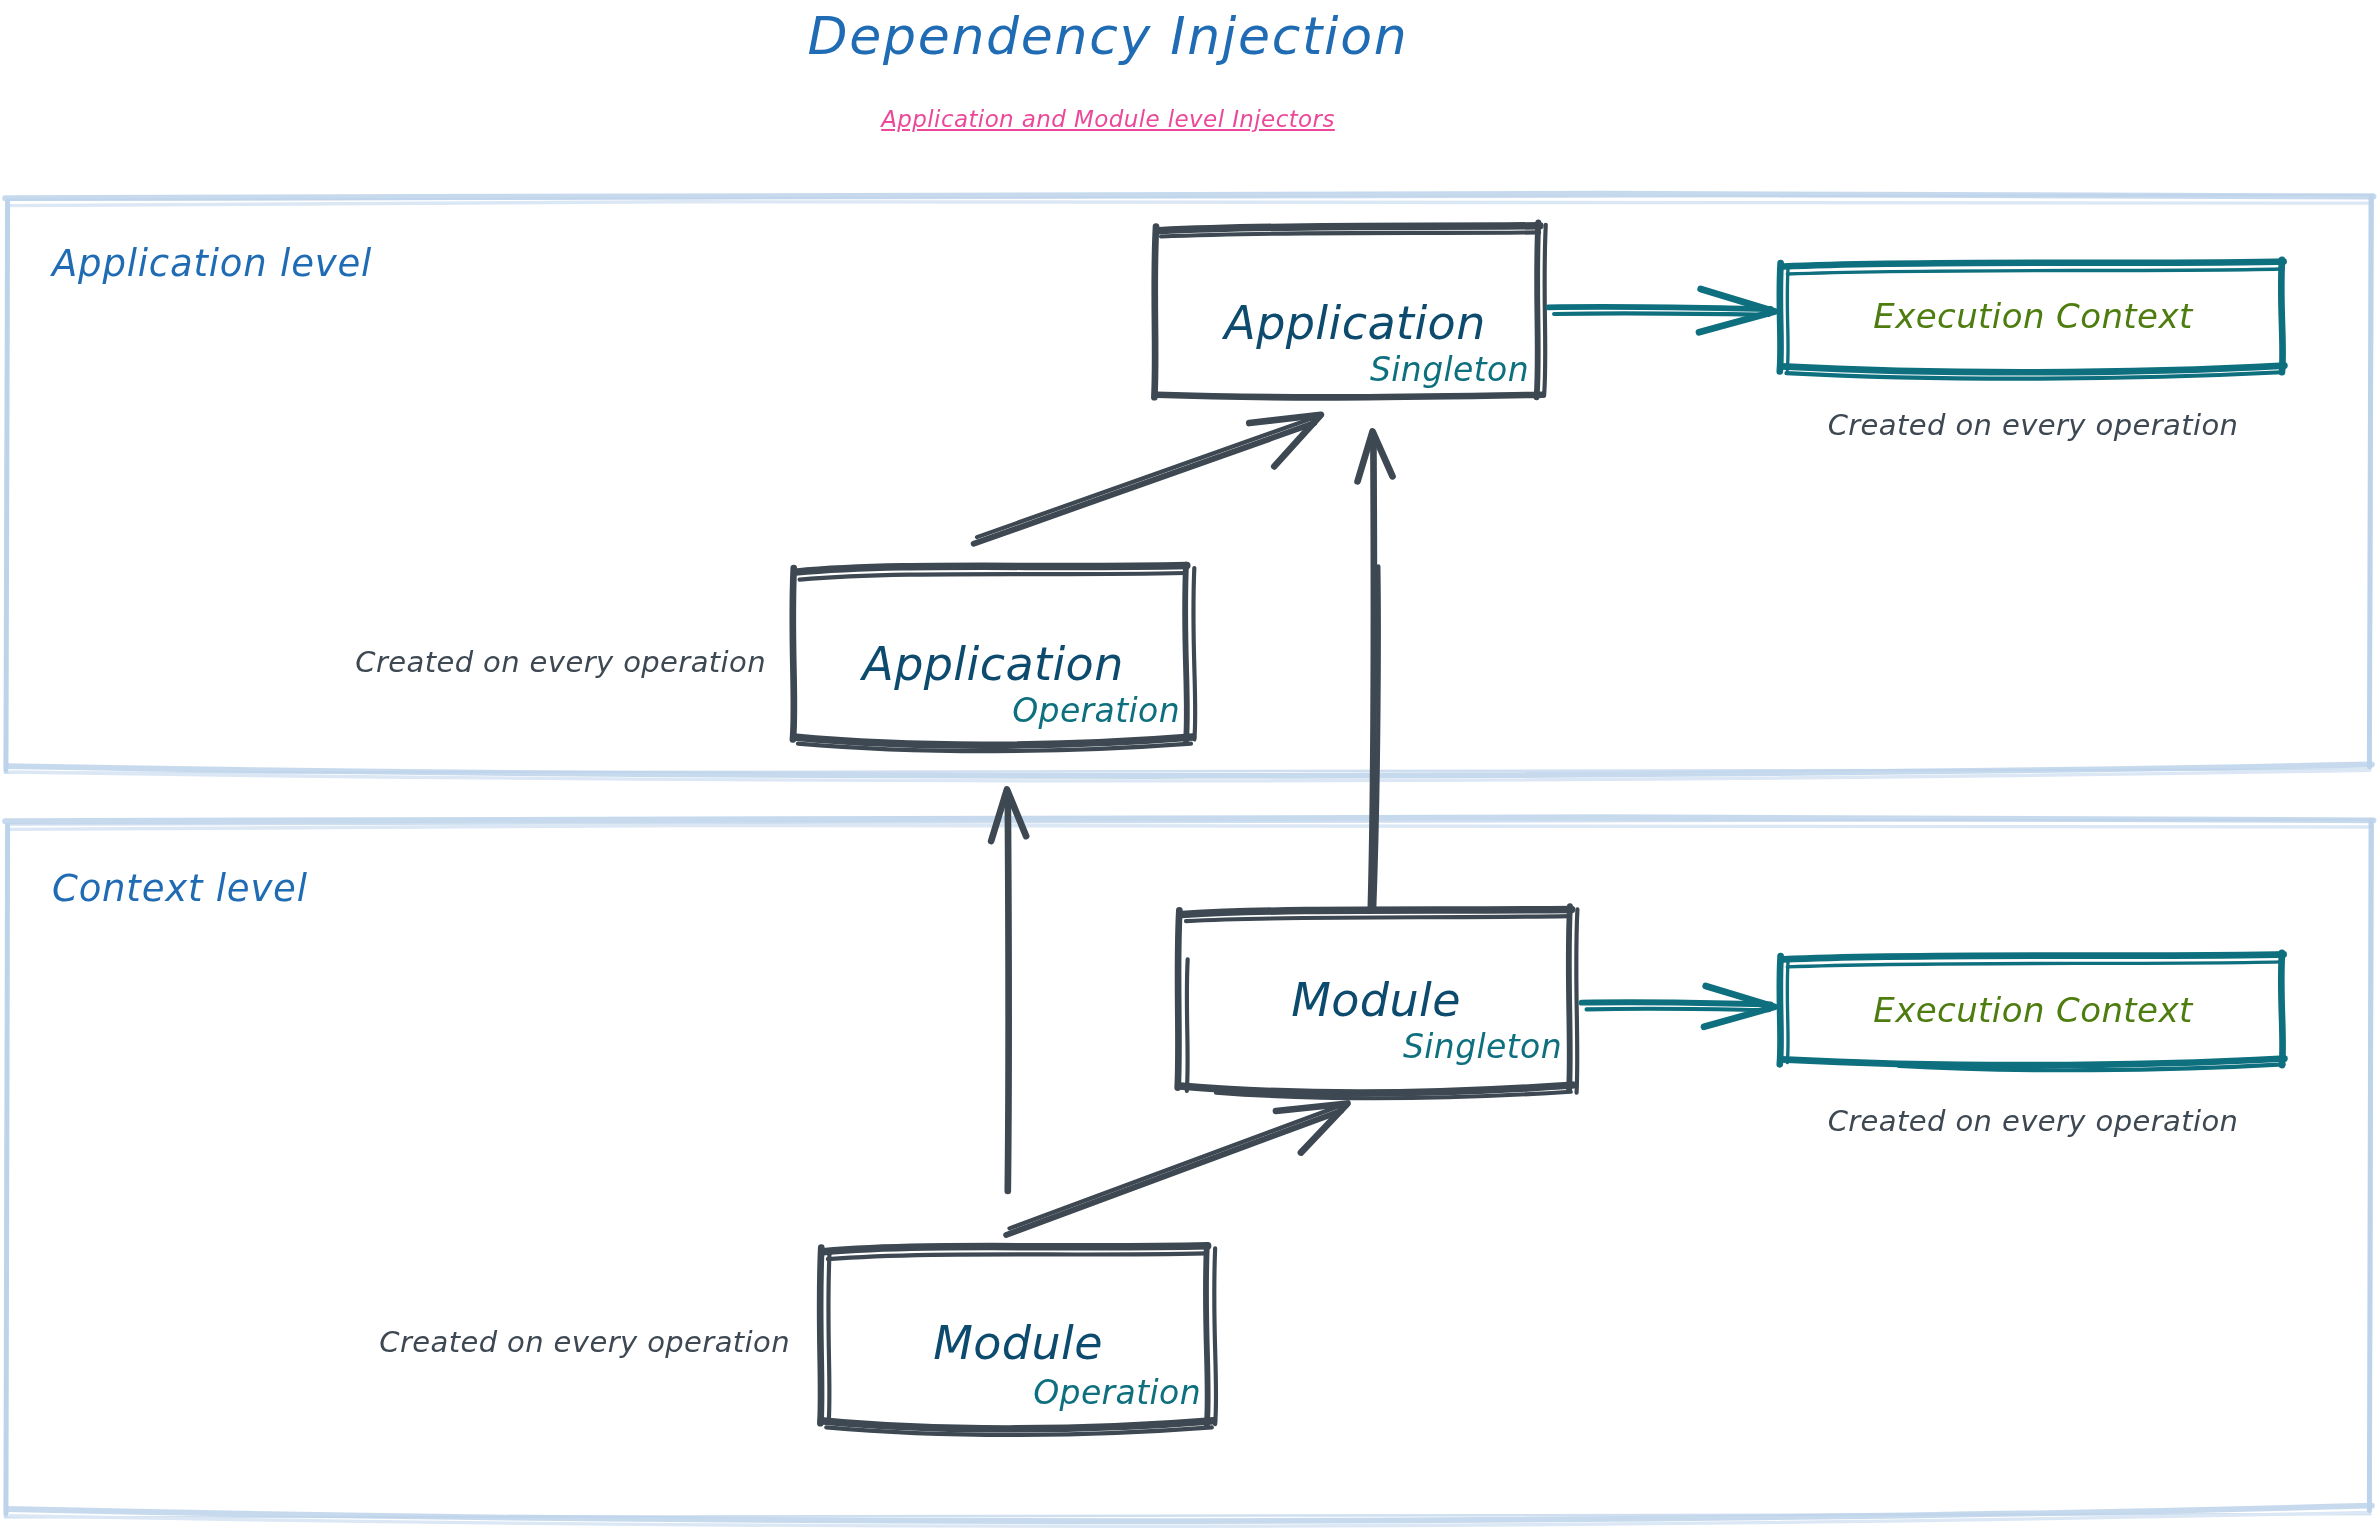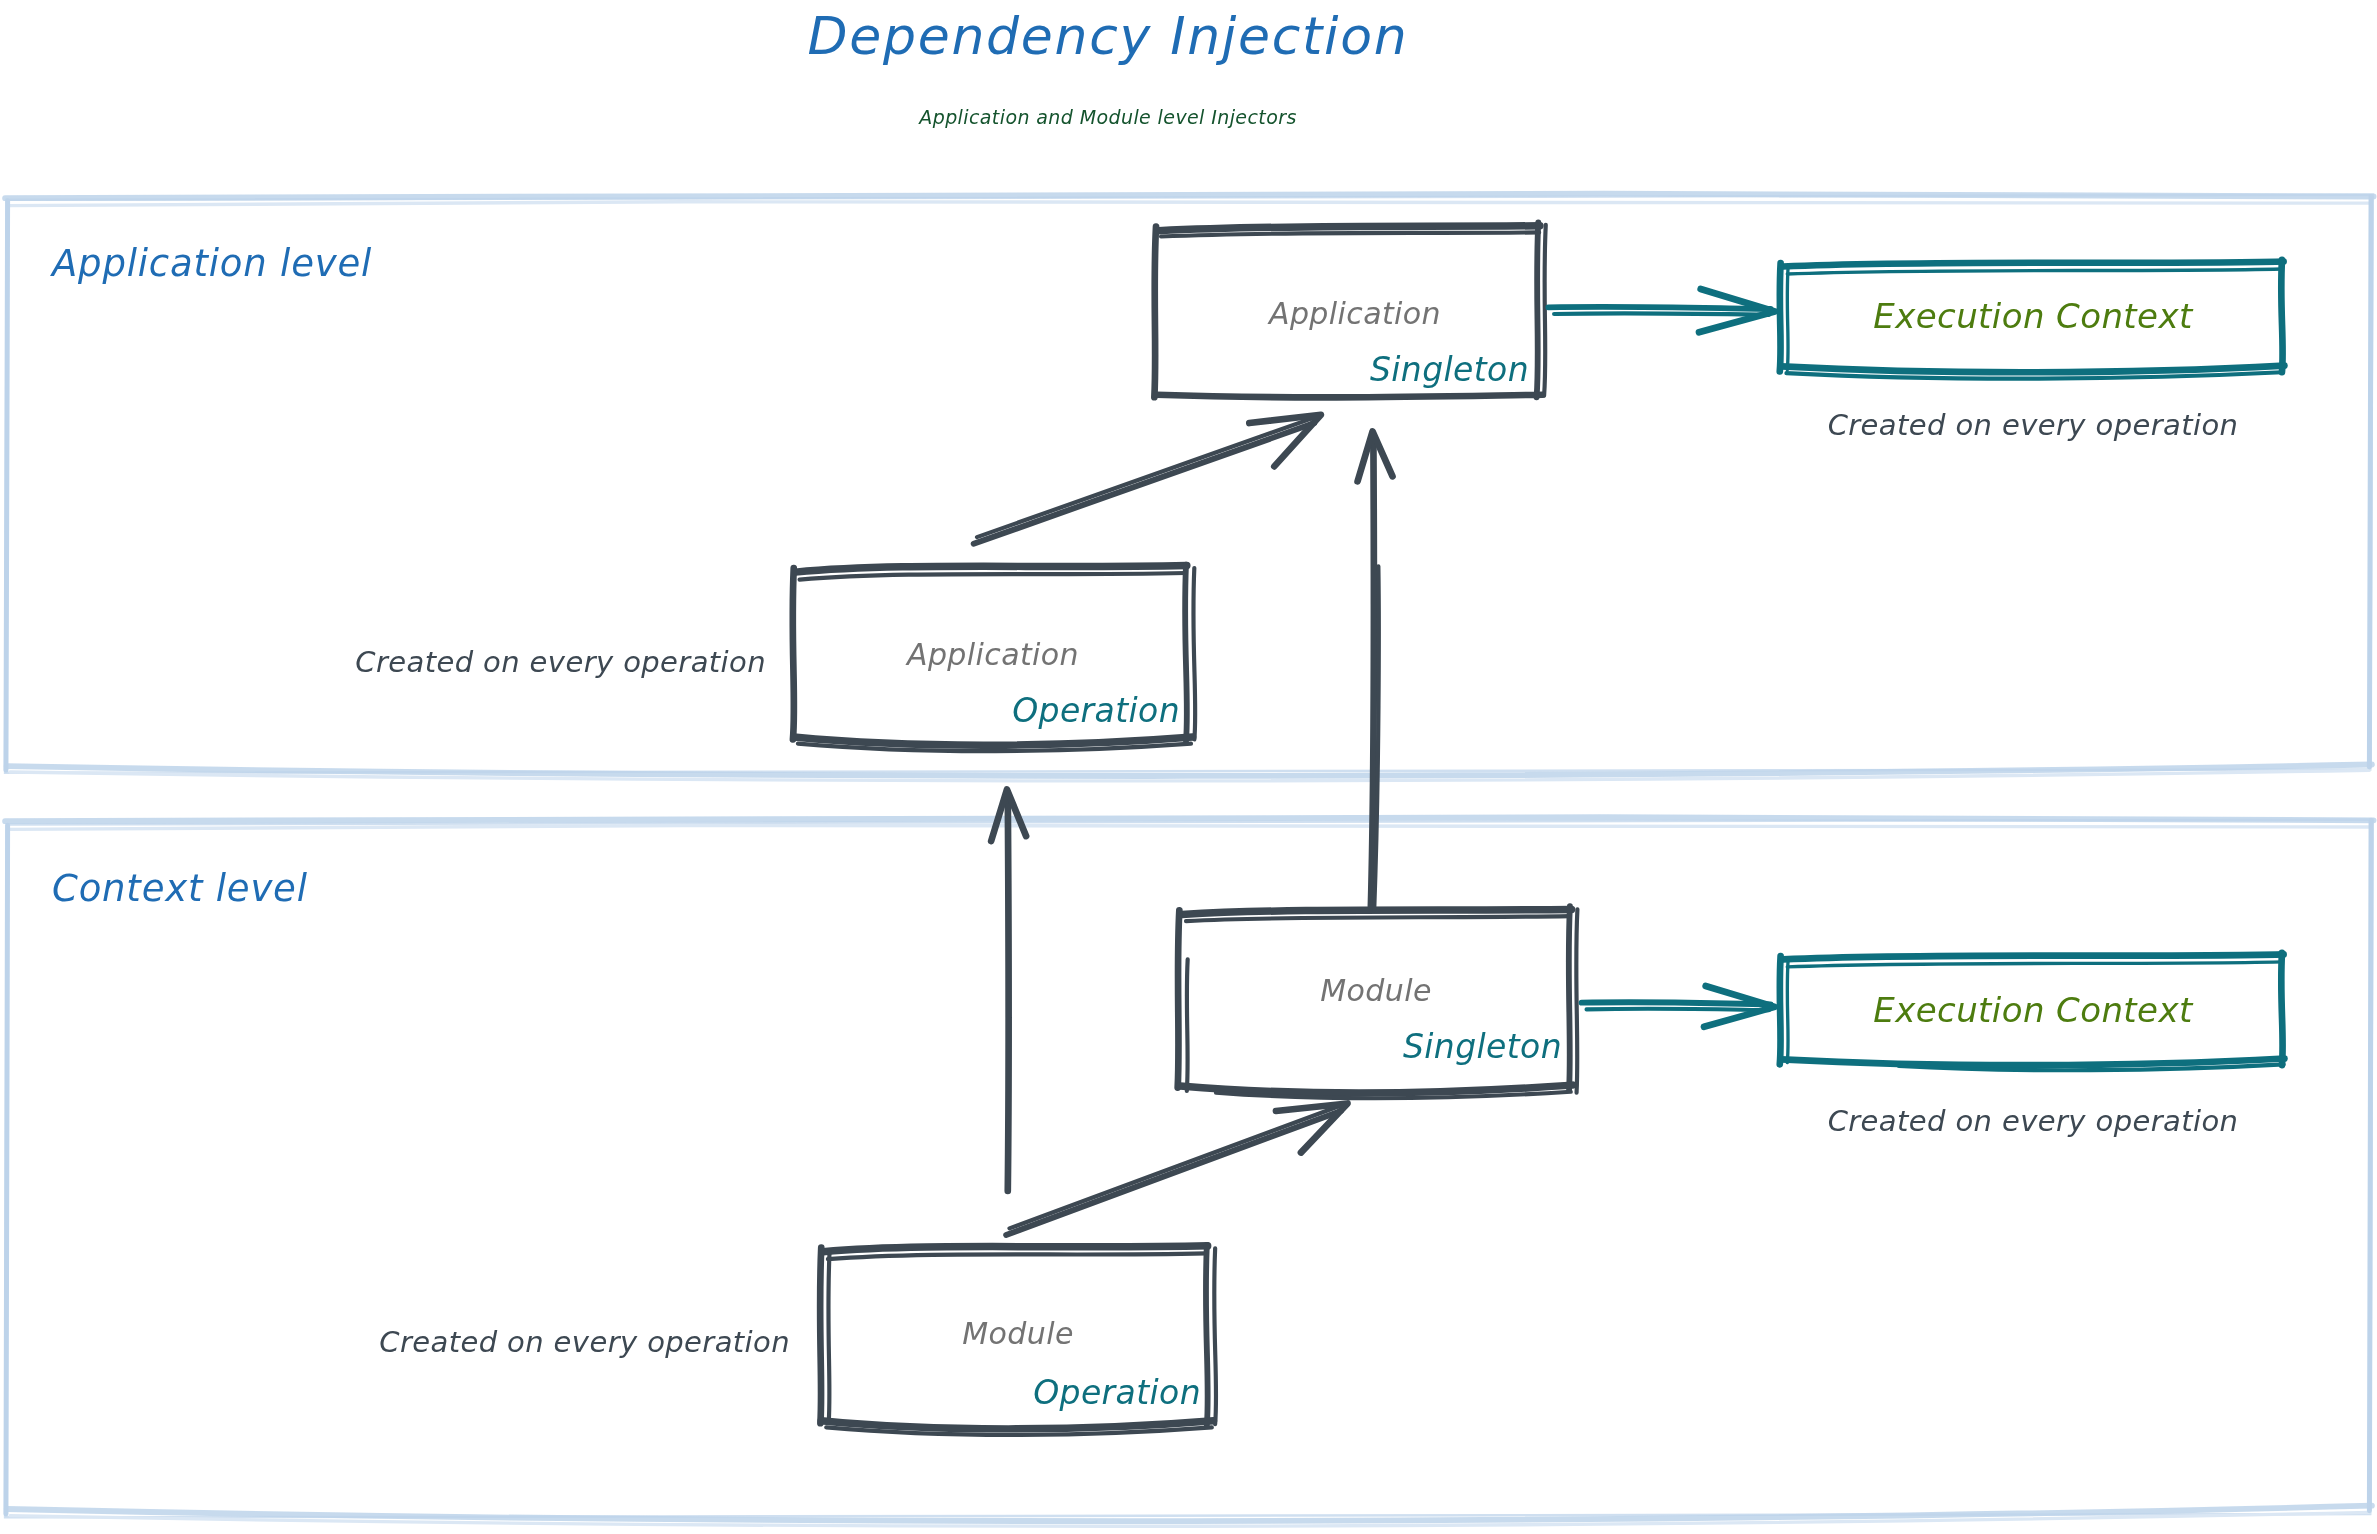--- a/index.html
+++ b/index.html
@@ -31,34 +31,35 @@
     -webkit-font-smoothing: antialiased;
   }
   .title {
     font-size: 52px;
     color: #1f6cb4;
     font-weight: 400;
     letter-spacing: 1.7px;
     font-style: italic;
   }
   .subtitle {
-    font-size: 19px;
-    color: #14532d;
-    letter-spacing: 0.4px;
-    font-style: italic;
+    font-size: 23px;
+    color: #ec4899;
+    letter-spacing: 0.4px;
+    font-style: italic;
+    text-decoration: underline;
   }
   .zone-label {
     font-size: 37px;
     color: #1f6cb4;
     letter-spacing: 0.8px;
     font-style: italic;
   }
   .box-title {
-    font-size: 30px;
-    color: #737373;
+    font-size: 46px;
+    color: #0c4a6e;
     letter-spacing: 0.4px;
     font-style: italic;
   }
   .box-sub {
     font-size: 33px;
     color: #0e6f7e;
     letter-spacing: 0.4px;
     font-style: italic;
   }
   .note {

